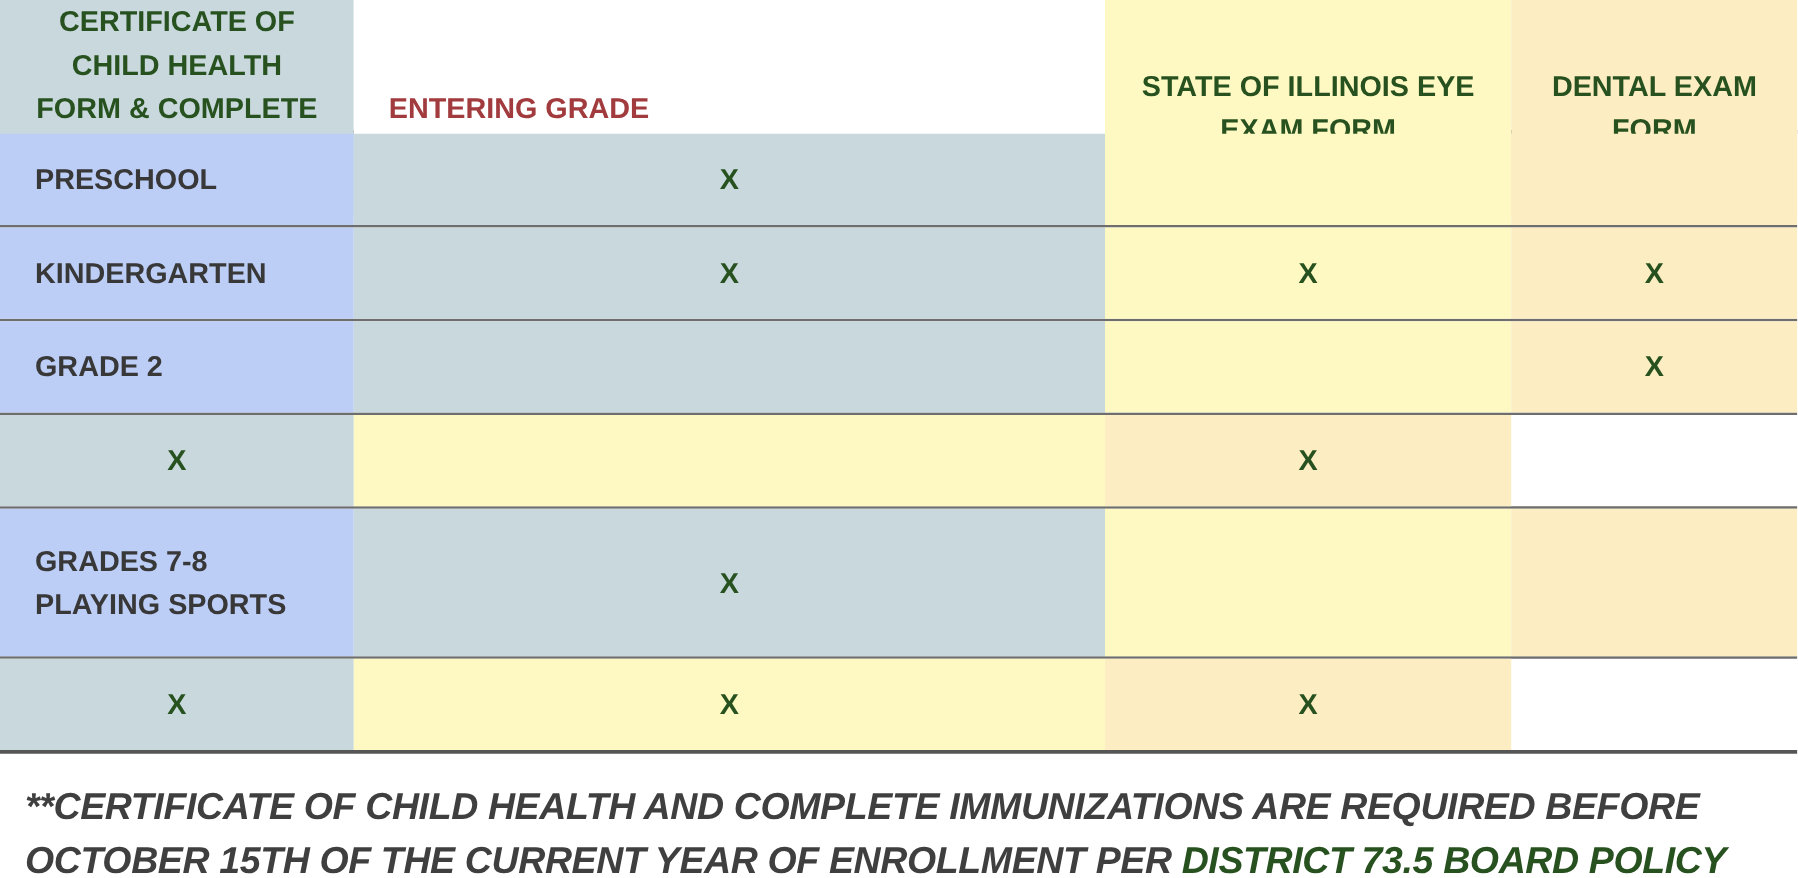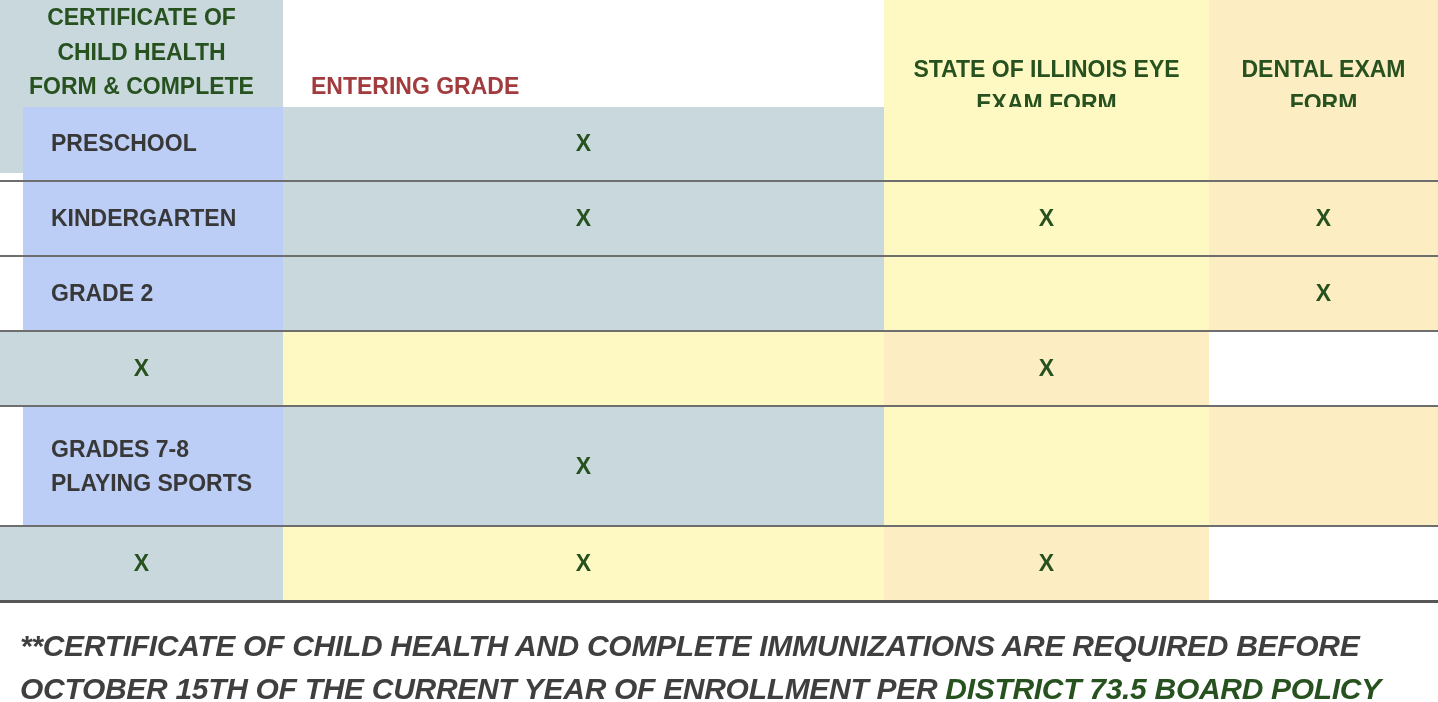--- a/index.html
+++ b/index.html
@@ -50,21 +50,20 @@
     padding: 0 28px;
   }
   .hdr-green .asterisks { color: #3a3a3a; }
   
   .lbl {
     color: #383838;
     justify-content: flex-start;
     padding-left: 28px;
     padding-right: 12px;
     text-align: left;
-    margin-left: 23px;
   }
   .mark {
     color: #27511f;
     justify-content: center;
     text-align: center;
   }
   
   .footnote {
     padding: 21px 14px 0 20px;
     font-weight: bold;

